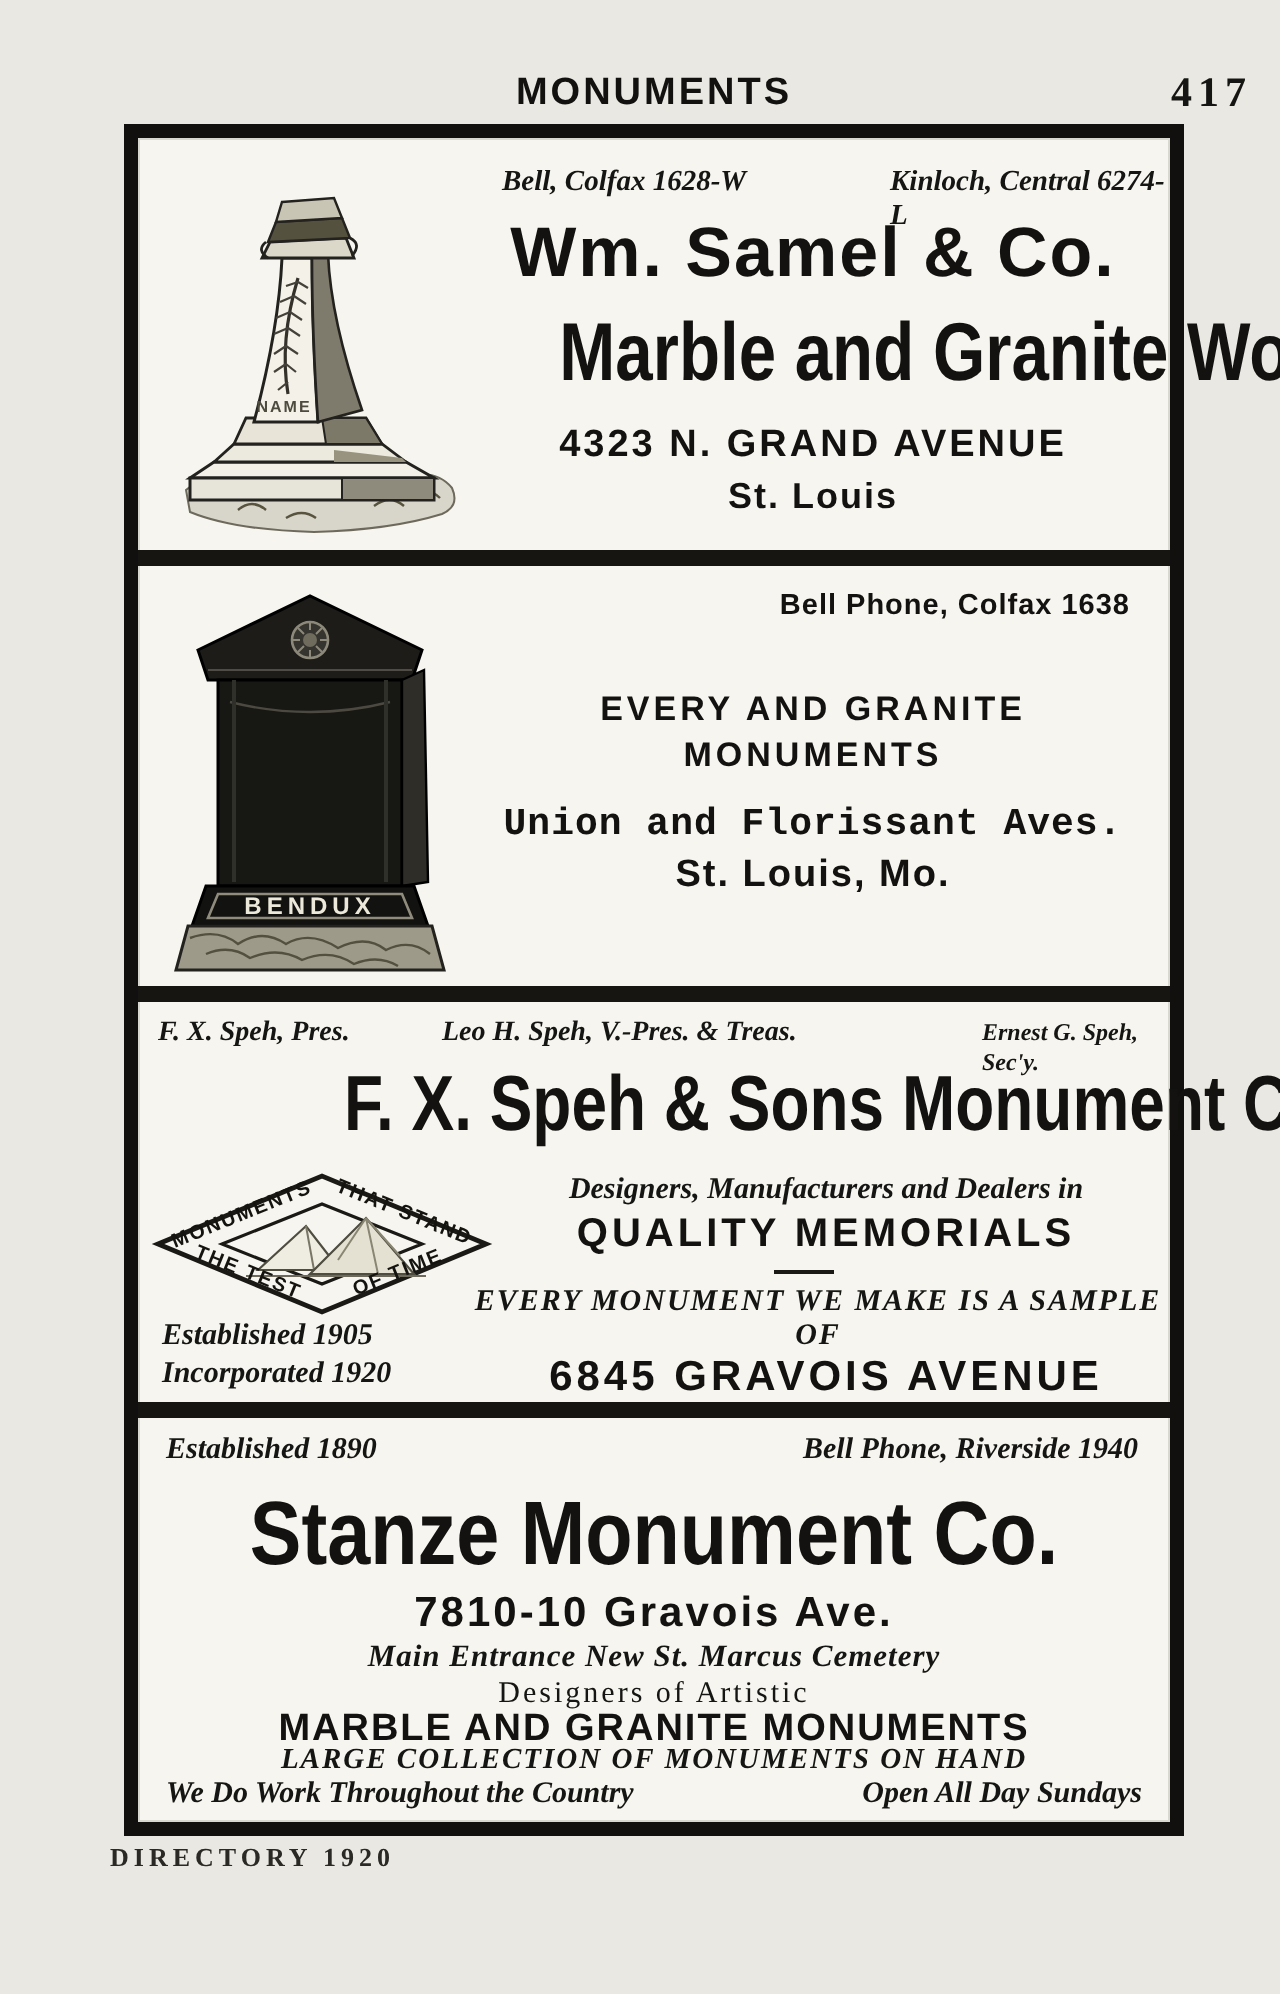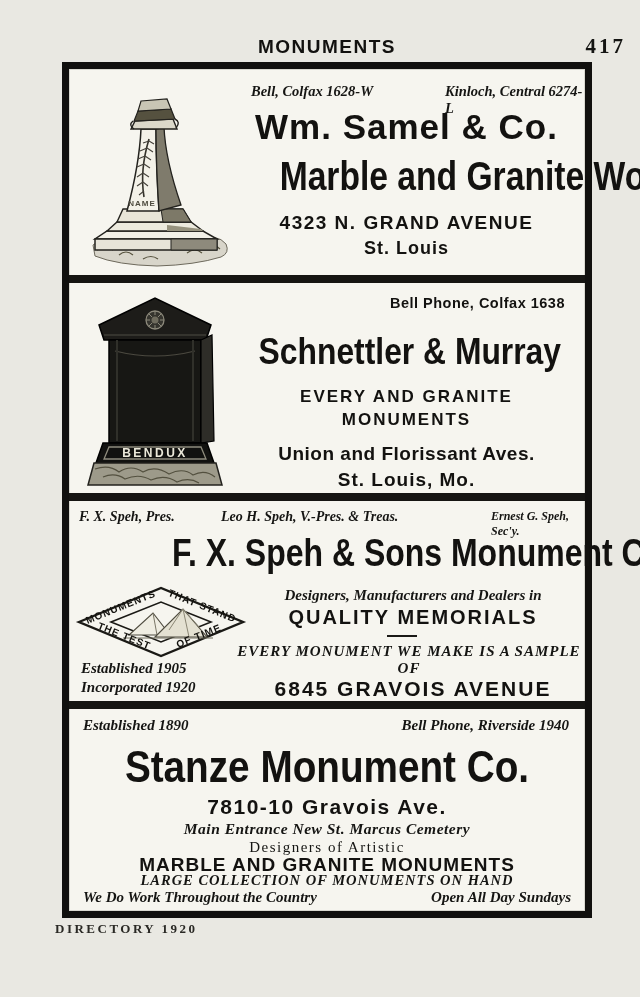--- a/index.html
+++ b/index.html
@@ -121,24 +121,23 @@
       <text x="70" y="166" font-size="12" font-weight="bold" fill="#ece9da" letter-spacing="2.5" text-anchor="middle">BENDUX</text>
 
       <polygon points="9,172 131,172 137,194 3,194" fill="#9d9a8a" stroke="#23221e" stroke-width="1.5"></polygon>
       <path d="M10,178 q14,-5 24,3 q12,-8 24,0 q12,-7 26,2 q14,-7 24,1 q12,-6 22,2
                M18,186 q12,-5 22,2 q14,-6 26,1 q14,-6 26,2 q12,-5 22,1" fill="none" stroke="#53503f" stroke-width="1.2"></path>
     </svg>
 
     <span class="abs headline" style="right:20px;top:12px;font-size:14.5px;letter-spacing:.5px;">Bell Phone, Colfax 1638</span>
 
     <div class="col-right" style="left:165px;top:48px;width:345px;">
-      <div><span class="headline cond85" style="font-size:37px;">Schnettler &amp; Murray</span></div>
       <div class="headline" style="margin-top:14px;font-size:17px;letter-spacing:2px;">EVERY AND GRANITE</div>
       <div class="headline" style="margin-top:3px;font-size:17px;letter-spacing:2px;">MONUMENTS</div>
-      <div class="headline" style="margin-top:13px;font-size:19px;letter-spacing:.5px;">Union and Florissant Aves.</div>
+      <div class="headline" style="margin-top:13px;font-size:19px;letter-spacing:.5px;font-family:Liberation Mono, monospace;">Union and Florissant Aves.</div>
       <div class="headline" style="margin-top:4px;font-size:19px;letter-spacing:1px;">St. Louis,  Mo.</div>
     </div>
   </div>
 
   <div class="divider" style="top:424px;"></div>
 
   <div class="section" style="top:432px;height:200px;">
 
     <span class="abs ital" style="left:10px;top:8px;font-size:14px;">F. X. Speh, Pres.</span>
     <span class="abs ital" style="left:152px;top:8px;font-size:14px;">Leo H. Speh, V.-Pres. &amp; Treas.</span>

